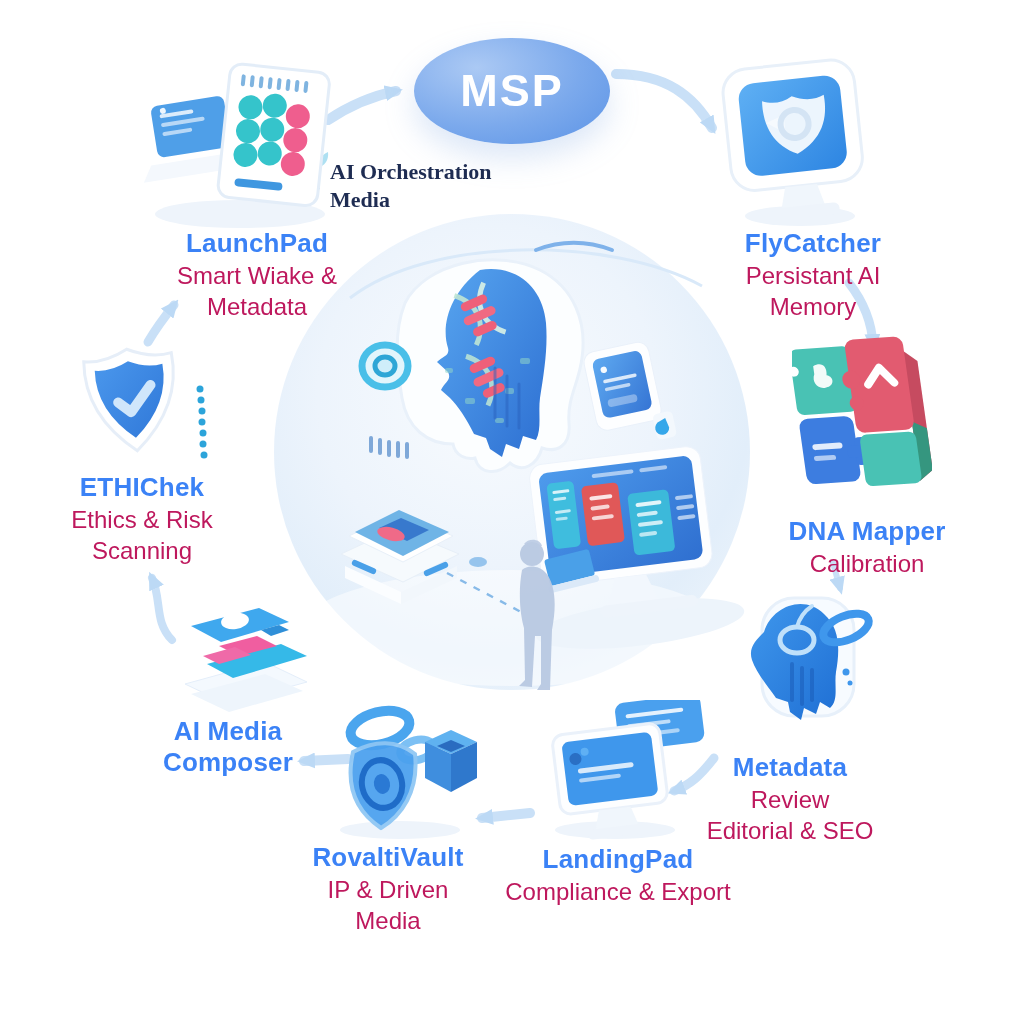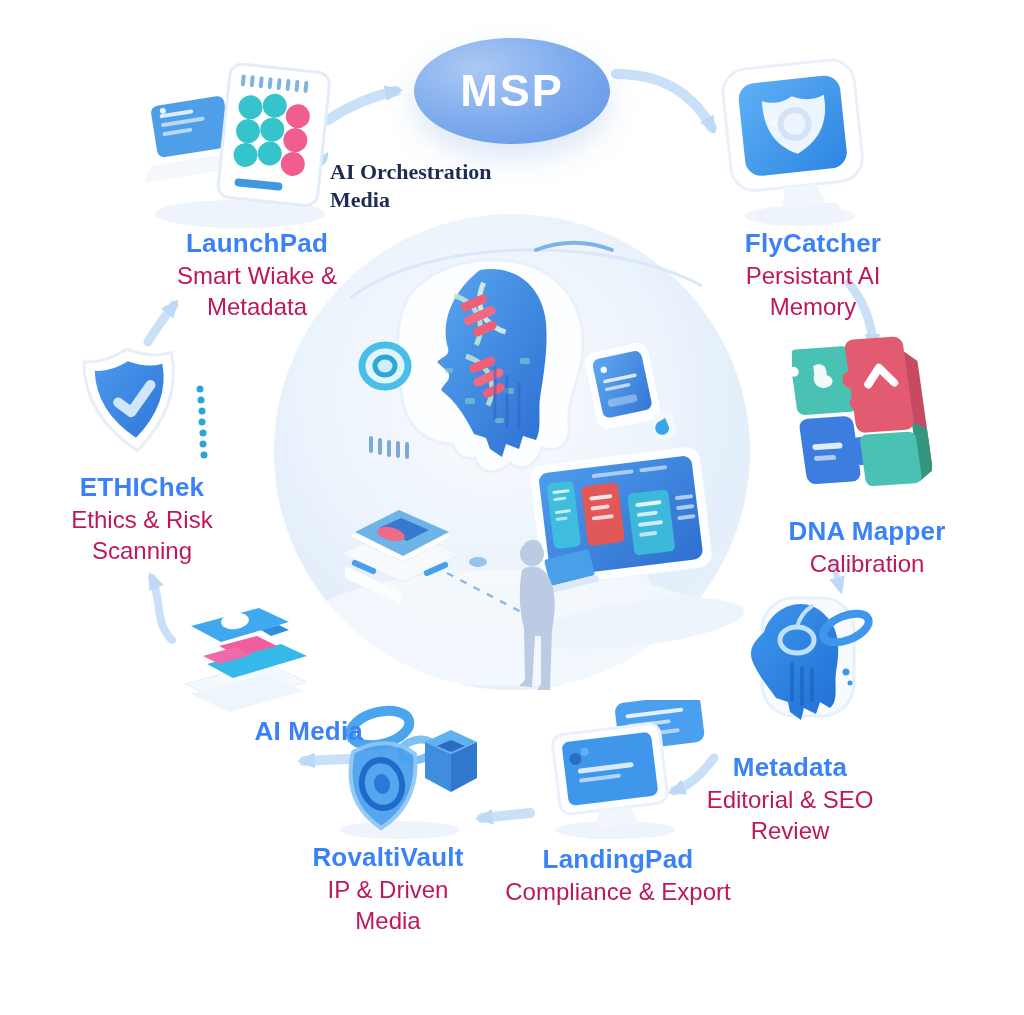--- a/index.html
+++ b/index.html
@@ -302,22 +302,22 @@
       <line x1="92" y1="76" x2="92" y2="112"></line>
         <line x1="102" y1="80" x2="102" y2="116"></line>
         <line x1="112" y1="82" x2="112" y2="112"></line>
     </g>
     <ellipse cx="146" cy="40" rx="24" ry="12" fill="none" stroke="#3f97ec" stroke-width="8" transform="rotate(-22 146 40)"></ellipse>
     <circle cx="146" cy="84" r="3.5" fill="#3f97ec"></circle>
     <circle cx="150" cy="95" r="2.5" fill="#3f97ec"></circle>
   </svg>
   <div class="node" style="left:655px;top:752px;width:270px;">
     <div class="t">Metadata</div>
+    <span class="s">Review</span>
     <span class="s">Editorial &amp; SEO</span>
-    <span class="s">Review</span>
   </div>
 
   <svg class="icon" style="left:543px;top:700px;" width="175" height="140" viewBox="0 0 175 140">
     <ellipse cx="72" cy="130" rx="60" ry="9" fill="#eef4fb"></ellipse>
     <g transform="rotate(-7 90 60)">
       <rect x="78" y="2" width="86" height="48" rx="9" fill="#4aa0ee"></rect>
       <rect x="88" y="14" width="58" height="4" rx="2" fill="#ffffff" opacity="0.85"></rect>
       <rect x="88" y="24" width="44" height="4" rx="2" fill="#ffffff" opacity="0.65"></rect>
       <rect x="88" y="34" width="52" height="4" rx="2" fill="#ffffff" opacity="0.55"></rect>
       <rect x="12" y="26" width="108" height="80" rx="11" fill="#fdfeff" stroke="#eaf1fa" stroke-width="3"></rect>
@@ -358,22 +358,23 @@
   <svg class="icon" style="left:165px;top:590px;" width="150" height="132" viewBox="0 0 150 132">
     <polygon points="20,94 100,72 142,92 62,114" fill="#f4f9fe" stroke="#e4eefa"></polygon>
     <polygon points="26,104 100,84 138,101 64,122" fill="#eef5fc"></polygon>
     <polygon points="42,74 116,54 142,66 68,88" fill="#35b9e8"></polygon>
     <polygon points="54,56 92,46 112,56 74,66" fill="#f05ea0"></polygon>
     <polygon points="38,66 70,57 86,65 54,74" fill="#ef6aa8"></polygon>
     <polygon points="26,36 94,18 124,32 56,52" fill="#3fa8ee"></polygon>
     <ellipse cx="70" cy="31" rx="14" ry="8" fill="#ffffff" transform="rotate(-8 70 31)"></ellipse>
     <polygon points="96,40 114,35 124,40 106,46" fill="#2f8fd8"></polygon>
   </svg>
-  <div class="node" style="left:93px;top:716px;width:270px;text-align:right;">
+  <div class="node" style="left:93px;top:716px;width:270px;">
     <div class="t">AI Media</div>
+    <div class="t">Composer</div>
   </div>
 
   <svg class="icon" style="left:80px;top:345px;" width="140" height="125" viewBox="0 0 140 125">
     <defs>
       <linearGradient id="gShield" x1="0" y1="0" x2="1" y2="1">
         <stop offset="0%" stop-color="#4a97ec"></stop>
           <stop offset="100%" stop-color="#2f77d8"></stop>
       </linearGradient>
     </defs>
     <path d="M52,4 Q76,16 96,12 Q101,66 52,106 Q3,66 8,12 Q28,16 52,4 Z" fill="#ffffff" stroke="#e6eef8" stroke-width="3" transform="rotate(-6 52 55)"></path>

